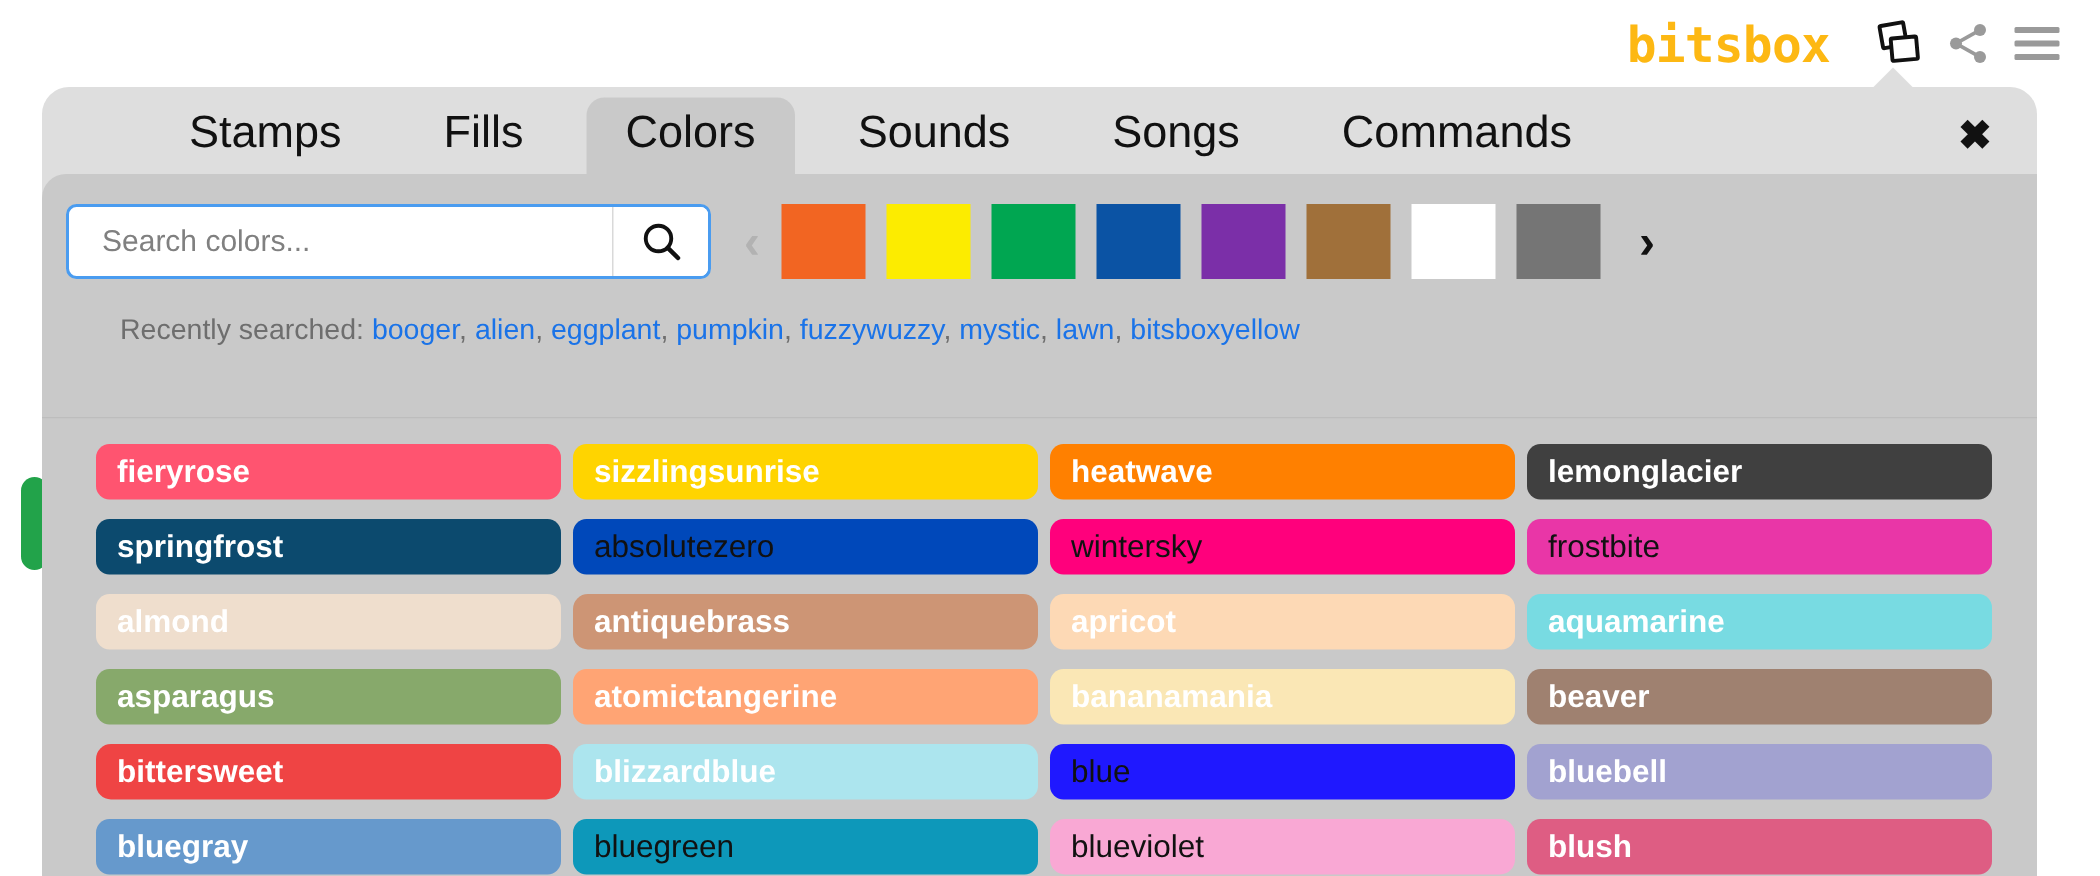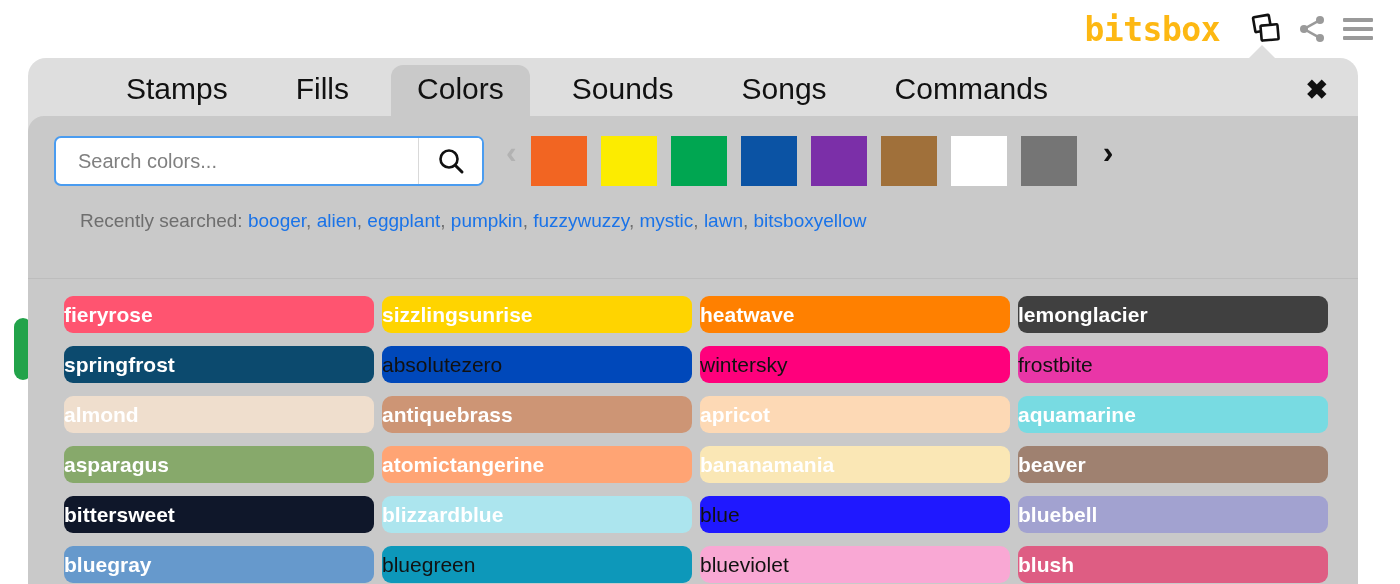--- a/index.html
+++ b/index.html
@@ -69,21 +69,21 @@
   }
 
   
   .searcharea {
     background: #c9c9c9;
     padding: 20px 0 0 0;
     position: relative;
     height: 163px;
     border-top-left-radius: 16px;
   }
-  .searchrow { display:flex; padding-left: 26px; }
+  .searchrow { display:flex; align-items:center; padding-left: 16px; }
   .searchbox {
     display:flex; align-items:stretch;
     width: 430px; height: 50px;
     background:#fff; border: 2px solid #4a9cf0;
     border-radius: 7px; overflow:hidden;
   }
   .searchbox input {
     flex:1; border:none; outline:none; background:transparent;
     font-size: 20px; color:#222; padding-left: 22px;
     font-family:"Liberation Sans", sans-serif;
@@ -104,20 +104,21 @@
   }
   .recent a { color:#1a73e8; text-decoration:none; cursor:pointer; }
   .divider { position:absolute; left:0; right:0; bottom:0; height:1px; background:#bdbdbd; }
 
   
   .listarea { background:#c9c9c9; padding: 17px 30px 0 36px; height: 305px; overflow:hidden; }
   .grid { display:grid; grid-template-columns: repeat(4, 1fr); gap: 13px 8px; }
   .chip {
     height: 37px; border-radius: 9px;
     display:flex; align-items:center;
+    padding-left: 14px;
     font-size: 21px; line-height:1;
     white-space:nowrap; overflow:hidden; cursor:pointer;
   }
   .chip.dark { color:#ffffff; font-weight: bold; }
   .chip.light { color:#111111; font-weight: normal; }
 
   
   .greentab {
     position:absolute; left: 14px; top: 318px;
     width: 18px; height: 62px;
@@ -222,21 +223,21 @@
           <div class="chip light" style="background: rgb(255, 0, 124);">wintersky</div>
           <div class="chip light" style="background: rgb(233, 54, 167);">frostbite</div>
           <div class="chip dark" style="background: rgb(239, 222, 205);">almond</div>
           <div class="chip dark" style="background: rgb(205, 149, 117); border-radius: 10px;">antiquebrass</div>
           <div class="chip dark" style="background: rgb(253, 217, 181);">apricot</div>
           <div class="chip dark" style="background: rgb(120, 219, 226);">aquamarine</div>
           <div class="chip dark" style="background: rgb(135, 169, 107);">asparagus</div>
           <div class="chip dark" style="background: rgb(255, 164, 116);">atomictangerine</div>
           <div class="chip dark" style="background: rgb(250, 231, 181);">bananamania</div>
           <div class="chip dark" style="background: rgb(159, 129, 112);">beaver</div>
-          <div class="chip dark" style="background: #0f172a;">bittersweet</div>
+          <div class="chip dark" style="background: #ef4444; border-radius: 10px;">bittersweet</div>
           <div class="chip dark" style="background: rgb(172, 229, 238);">blizzardblue</div>
           <div class="chip light" style="background: rgb(31, 24, 255);">blue</div>
           <div class="chip dark" style="background: rgb(162, 162, 208);">bluebell</div>
           <div class="chip dark" style="background: rgb(102, 153, 204);">bluegray</div>
           <div class="chip light" style="background: rgb(13, 152, 186);">bluegreen</div>
           <div class="chip light" style="background: #f9a8d4; border-radius: 10px;">blueviolet</div>
           <div class="chip dark" style="background: rgb(222, 93, 131);">blush</div>
         </div>
     </div>
 

